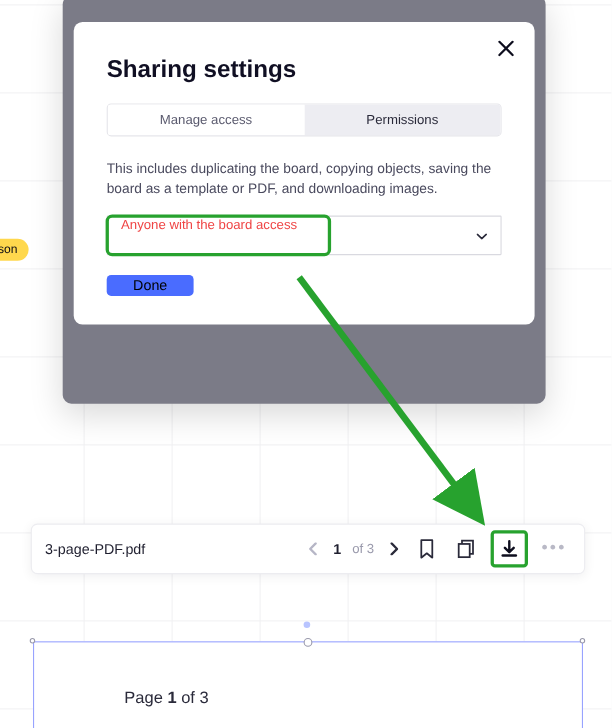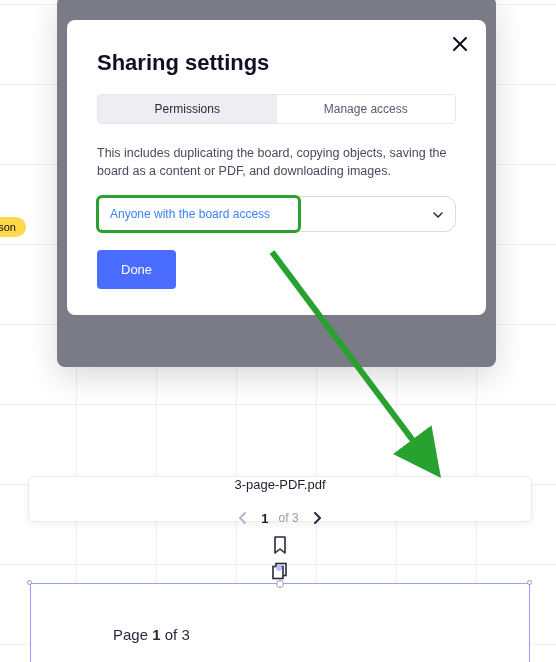--- a/index.html
+++ b/index.html
@@ -88,68 +88,66 @@
   }
   .section-desc {
     font-size: 12.5px;
     line-height: 1.45;
     color: #4a4a5e;
     margin-bottom: 16px;
   }
   .select-wrap {
     position: relative;
     border: 1px solid #d9d9e0;
-    border-radius: 11px;
+    border-radius: 1px;
     height: 36px;
     display: flex;
-    align-items: center;
     padding: 0 12px;
     font-size: 12px;
-    color: #3b82f6;
+    color: #ef4444;
     cursor: pointer;
     margin-bottom: 18px;
   }
   .select-highlight {
     position: absolute;
     left: -2px; top: -2px;
     width: 205px; height: 38px;
     border: 3px solid #27a22e;
     border-radius: 6px;
     pointer-events: none;
   }
   .select-caret {
     position: absolute;
     right: 12px; top: 50%;
     transform: translateY(-50%);
   }
   .done-btn {
     background: #4a6cff;
-    color: #ffffff;
+    color: #000000;
     border: none;
     border-radius: 4px;
-    padding: 12px 24px;
+    padding: 2px 24px;
     font-size: 13px;
     cursor: pointer;
   }
 
   .toolbar {
     position: absolute;
     left: 28px;
     right: 24px;
     top: 476px;
     height: 46px;
     background: #fff;
     border: 1px solid #ececf0;
     border-radius: 6px;
     box-shadow: 0 2px 10px rgba(10,10,30,0.06);
     display: flex;
     align-items: center;
     padding: 0 12px;
     gap: 8px;
-    flex-direction: column;
   }
   .toolbar .filename {
     font-size: 13px;
     color: #1e1e2e;
     flex: 0 0 auto;
   }
   .spacer { flex: 1; }
   .pg-nav { display:flex; align-items:center; gap:10px; color:#4a4a5e; }
   .pg-nav .pg-cur { color:#1e1e2e; font-weight:600; font-size:13px; }
   .pg-nav .pg-of { font-size:12px; color:#9a9aac; }
@@ -221,24 +219,24 @@
 
 <div class="modal-backdrop">
   <div class="modal">
     <div class="modal-close">
       <svg width="16" height="16" viewBox="0 0 16 16">
         <path d="M2 2 L14 14 M14 2 L2 14" stroke="#0e0e1e" stroke-width="2" fill="none" stroke-linecap="round"></path>
       </svg>
     </div>
     <div class="modal-title">Sharing settings</div>
     <div class="tab-row">
+      <div class="tab">Manage access</div>
       <div class="tab active">Permissions</div>
-      <div class="tab">Manage access</div>
     </div>
-    <div class="section-desc">This includes duplicating the board, copying objects, saving the board as a content or PDF, and downloading images.</div>
+    <div class="section-desc">This includes duplicating the board, copying objects, saving the board as a template or PDF, and downloading images.</div>
     <div class="select-wrap">
       <span>Anyone with the board access</span>
       <span class="select-caret">
         <svg width="10" height="6" viewBox="0 0 10 6">
             <path d="M1 1 L5 5 L9 1" stroke="#2a2a3a" stroke-width="1.5" fill="none" stroke-linecap="round"></path>
           </svg>
       </span>
       <div class="select-highlight"></div>
     </div>
     <button class="done-btn">Done</button>

